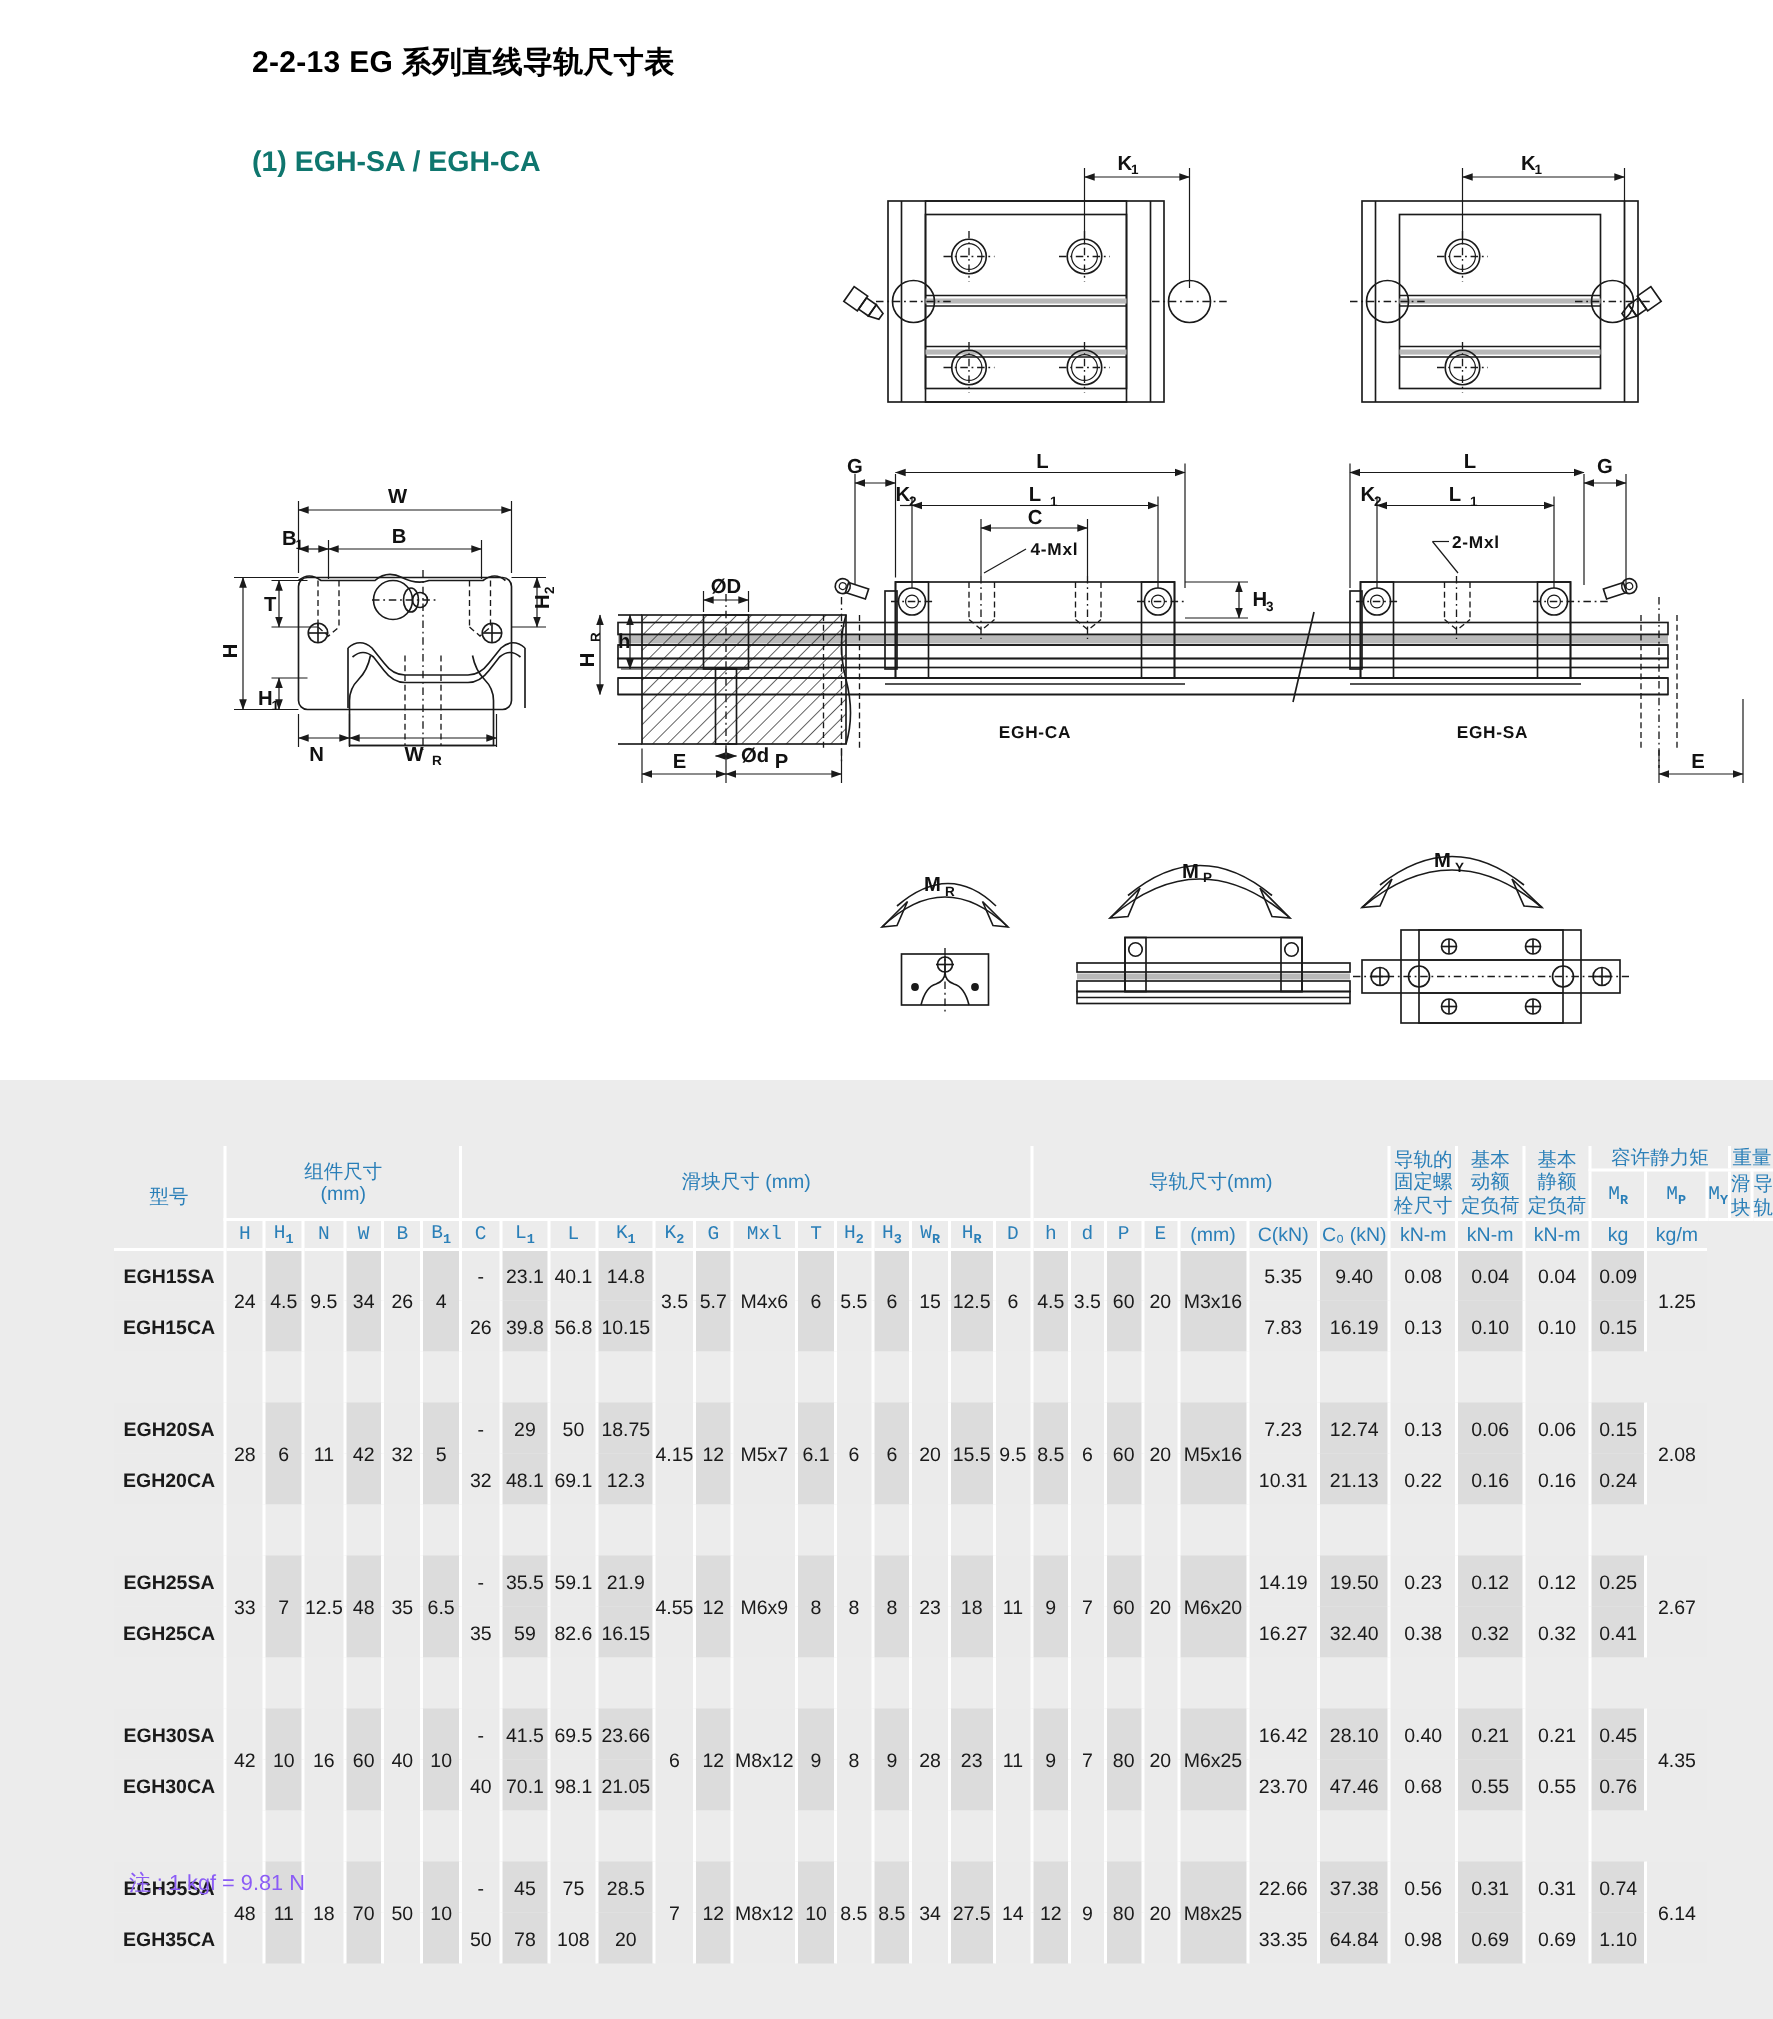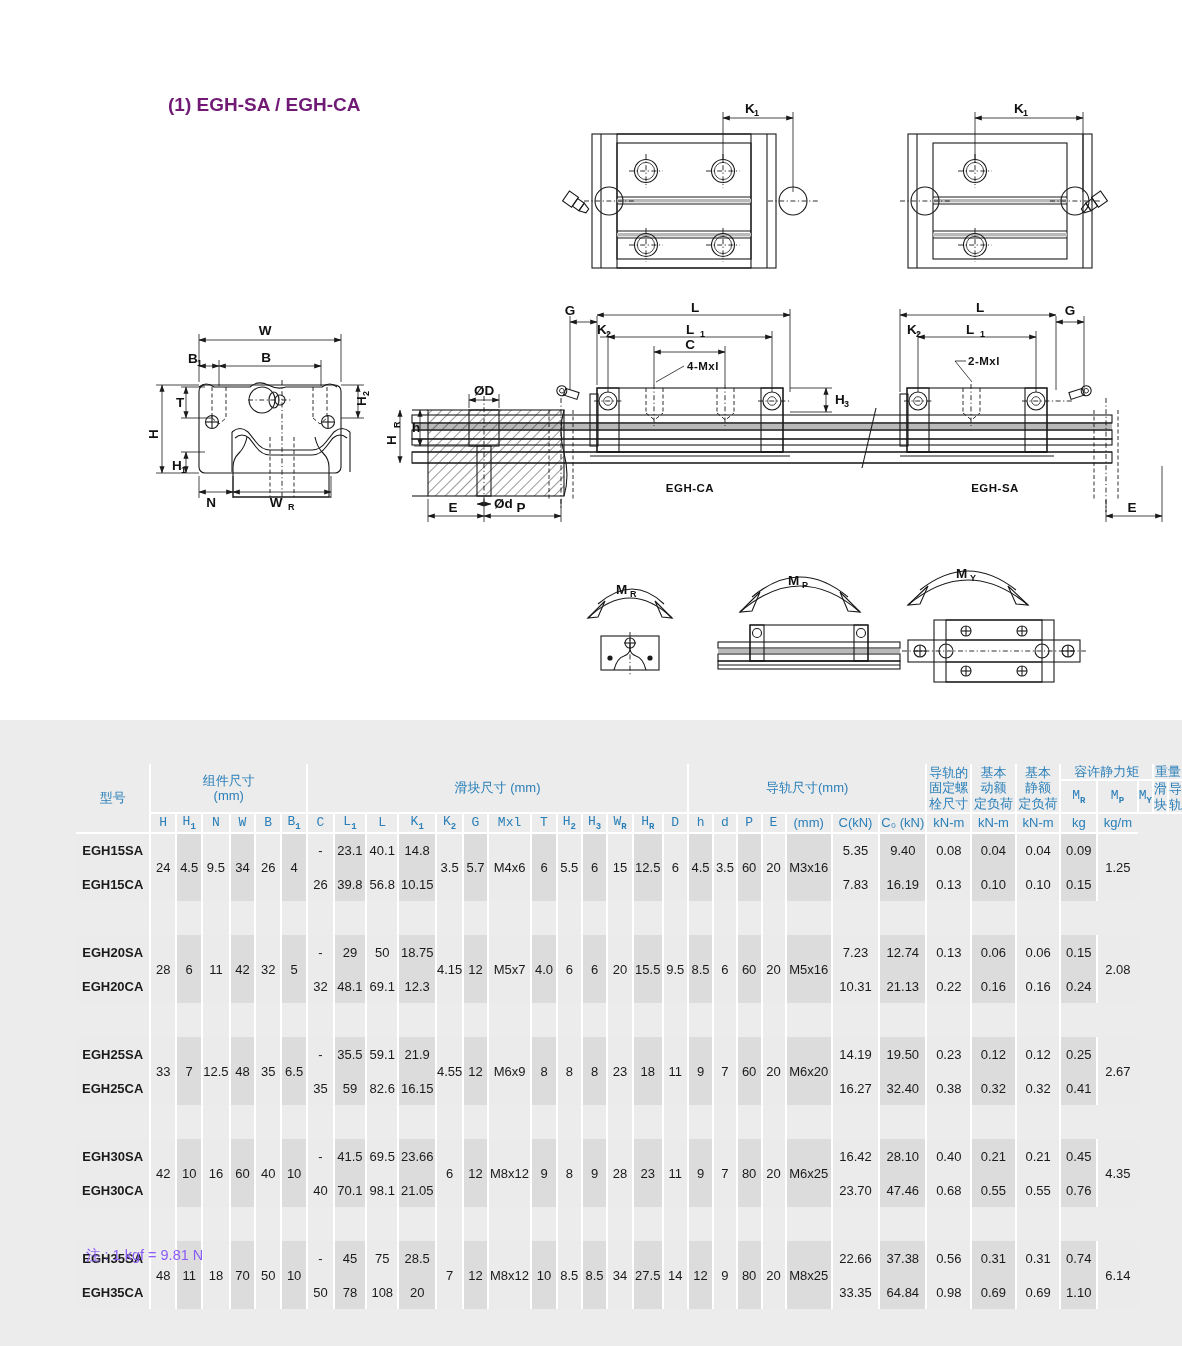--- a/index.html
+++ b/index.html
@@ -12,21 +12,21 @@
     position:relative;
     overflow:hidden;
   }
 
   
   #headings { position:absolute; left:168px; top:28px; }
   .h-title {
     font-size:20px; font-weight:bold; letter-spacing:.2px; color:#000;
   }
   .h-sub {
-    font-size:19px; font-weight:bold; margin-top:66px; color:#701a75;
+    font-size:19px; font-weight:bold; margin-top:43px; color:#0f766e;
   }
 
   
   #drawings { position:absolute; left:0; top:0; width:1182px; height:718px; }
   #drawings svg { display:block; }
 
   
   #tablewrap {
     position:absolute; left:0; top:718px;
     width:1182px; height:628px;
@@ -83,20 +83,21 @@
     position:absolute; left:86px; top:528px;
     font-size:14.5px; color:#8b5cf6;
   }
 
   .sep-top { position:absolute; left:0; top:0; width:1182px; height:2px; background:#ffffff; }
 </style>
 </head>
 <body>
 
 <div id="headings">
+  <div class="h-title">2-2-13 EG 系列直线导轨尺寸表</div>
   <div class="h-sub">(1) EGH-SA / EGH-CA</div>
 </div>
 
 <div id="drawings">
 <svg width="1182" height="718" viewBox="0 0 1182 718" xmlns="http://www.w3.org/2000/svg">
   <defs>
     <style>
       .ln{fill:none;stroke:#1a1a1a;stroke-width:1.1;}
       .lnt{fill:none;stroke:#1a1a1a;stroke-width:0.8;}
       .dash{fill:none;stroke:#1a1a1a;stroke-width:0.9;stroke-dasharray:5 2.5 1.2 2.5;}
@@ -749,21 +750,21 @@
           <td class="colB" rowspan="2">42</td>
           <td class="colA" rowspan="2">32</td>
           <td class="colB" rowspan="2">5</td>
           <td class="colA">-</td>
           <td class="colB">29</td>
           <td class="colA">50</td>
           <td class="colB">18.75</td>
           <td class="colA" rowspan="2">4.15</td>
           <td class="colB" rowspan="2">12</td>
           <td class="colA" rowspan="2">M5x7</td>
-          <td class="colB" rowspan="2">4.0</td>
+          <td class="colB" rowspan="2">6.1</td>
           <td class="colA" rowspan="2">6</td>
           <td class="colB" rowspan="2">6</td>
           <td class="colA" rowspan="2">20</td>
           <td class="colB" rowspan="2">15.5</td>
           <td class="colA" rowspan="2">9.5</td>
           <td class="colB" rowspan="2">8.5</td>
           <td class="colA" rowspan="2">6</td>
           <td class="colB" rowspan="2">60</td>
           <td class="colA" rowspan="2">20</td>
           <td class="colB" rowspan="2">M5x16</td>

